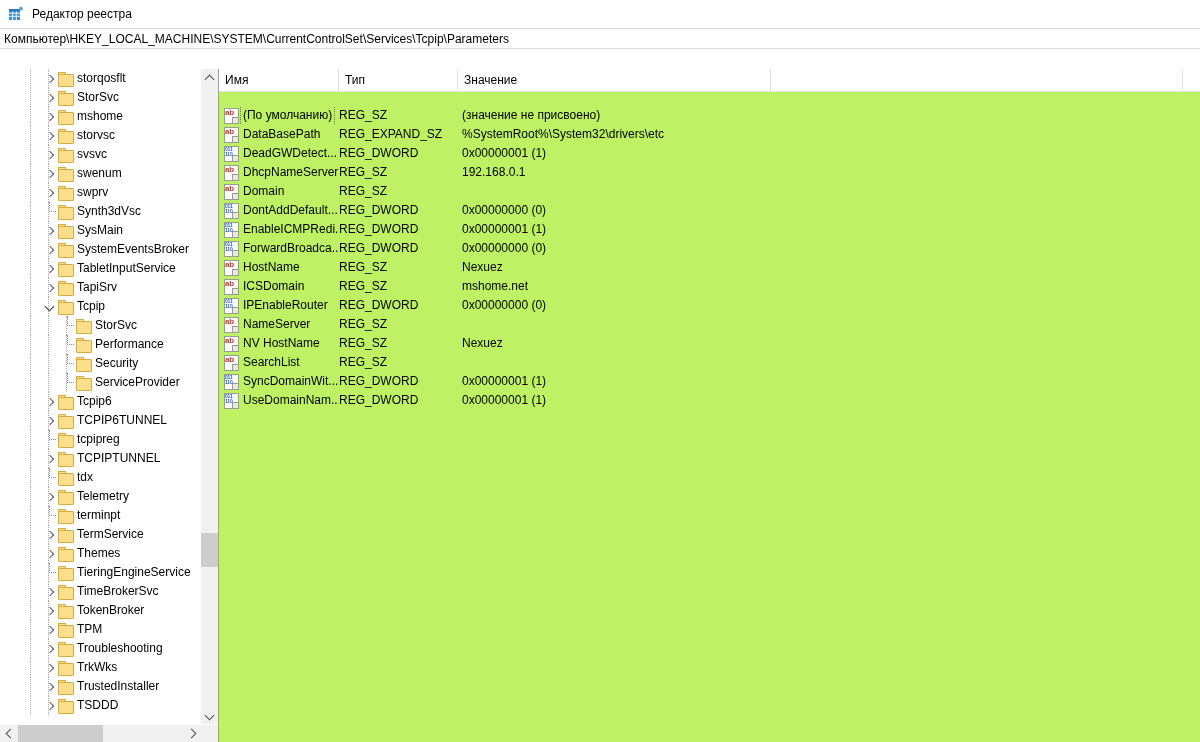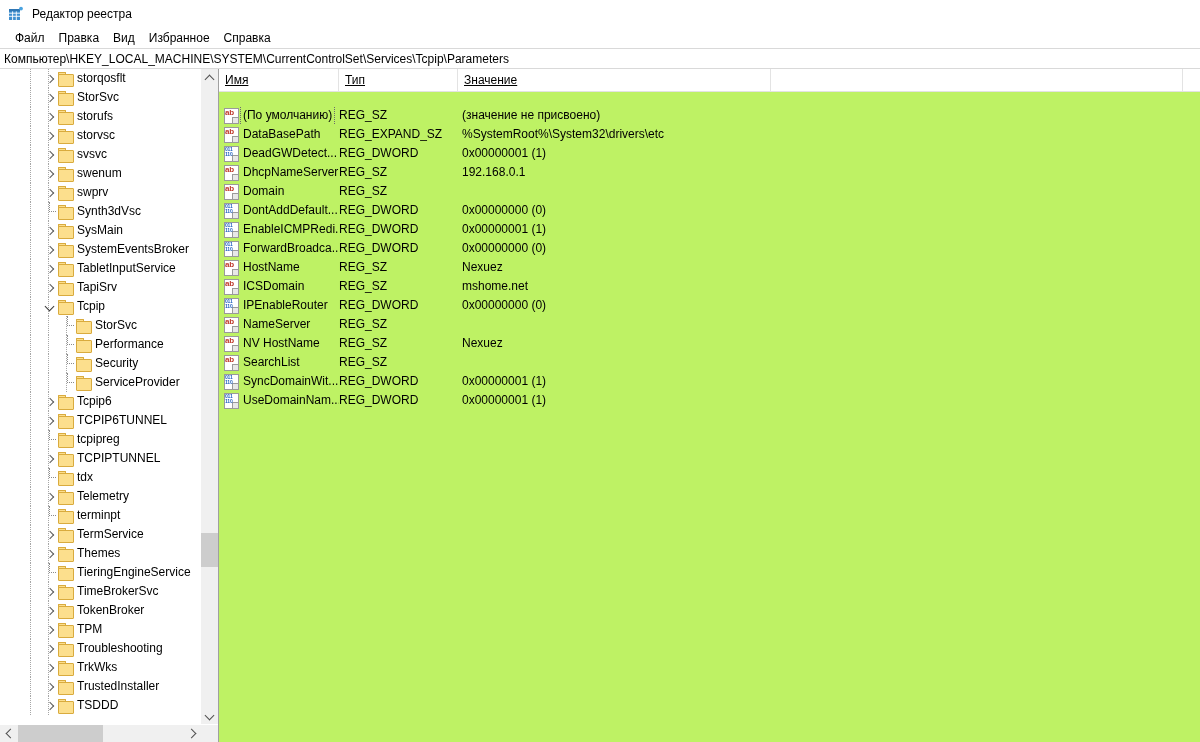--- a/index.html
+++ b/index.html
@@ -23,21 +23,21 @@
   .menu-item{font-size:12px;color:#000;padding:1px 7px;cursor:default;white-space:nowrap;}
 
   
   .addressbar{
     height:19px;border-top:1px solid #d9d9d9;border-bottom:1px solid #d9d9d9;
     display:flex;align-items:center;padding-left:4px;background:#ffffff;
     font-size:12px;color:#000;white-space:nowrap;overflow:hidden;
   }
 
   
-  .main{position:absolute;top:69px;left:0;right:0;bottom:0;display:flex;text-decoration:underline;}
+  .main{position:absolute;top:69px;left:0;right:0;bottom:0;display:flex;}
 
   
   .treepane{
     position:relative;width:218px;flex:0 0 218px;
     background:#ffffff;border-right:1px solid #a0a0a0;
     overflow:hidden;
   }
   .tree{position:absolute;top:0;left:0;right:17px;bottom:17px;overflow:hidden;}
   .tnode{
     position:relative;height:19px;display:flex;align-items:center;
@@ -166,27 +166,20 @@
           <line x1="1" y1="10.3" x2="12" y2="10.3"></line>
           <line x1="4.6" y1="5.4" x2="4.6" y2="14"></line>
           <line x1="8.3" y1="5.4" x2="8.3" y2="14"></line>
         </g>
         <circle cx="13" cy="2.6" r="1.9" fill="#4aa3e0"></circle>
       </svg>
     </span>
     <span class="title-text">Редактор реестра</span>
   </div>
 
-  <div class="menubar">
-    <span class="menu-item">Файл</span>
-    <span class="menu-item">Правка</span>
-    <span class="menu-item">Вид</span>
-    <span class="menu-item">Избранное</span>
-    <span class="menu-item">Справка</span>
-  </div>
 
   <div class="addressbar">
     <span>Компьютер\HKEY_LOCAL_MACHINE\SYSTEM\CurrentControlSet\Services\Tcpip\Parameters</span>
   </div>
 
   <div class="main">
 
     <div class="treepane">
       <div class="tree" id="tree">
           <div class="tnode">
@@ -213,21 +206,21 @@
           </div>
           <div class="tnode">
             <span class="vline" style="left: 30px;"></span>
             <span class="vline" style="left: 48px;"></span>
             <span style="flex: 0 0 42px; height: 19px;"></span>
             <span class="twist collapsed"></span>
             <span class="folder">
               <span class="ftab"></span>
               <span class="fbody"></span>
             </span>
-            <span class="tlabel">storufs</span>
+            <span class="tlabel">mshome</span>
           </div>
           <div class="tnode">
             <span class="vline" style="left: 30px;"></span>
             <span class="vline" style="left: 48px;"></span>
             <span style="flex: 0 0 42px; height: 19px;"></span>
             <span class="twist collapsed"></span>
             <span class="folder">
               <span class="ftab"></span>
               <span class="fbody"></span>
             </span>

